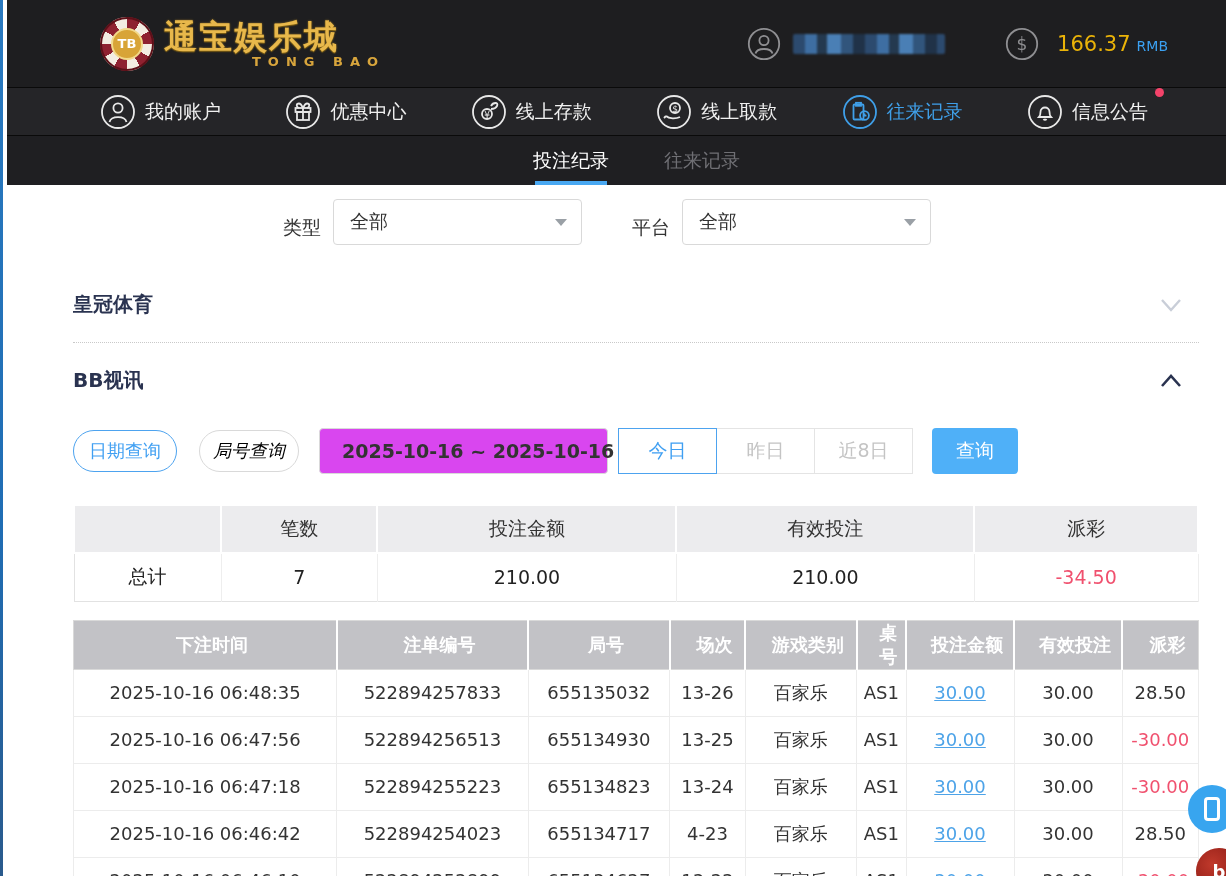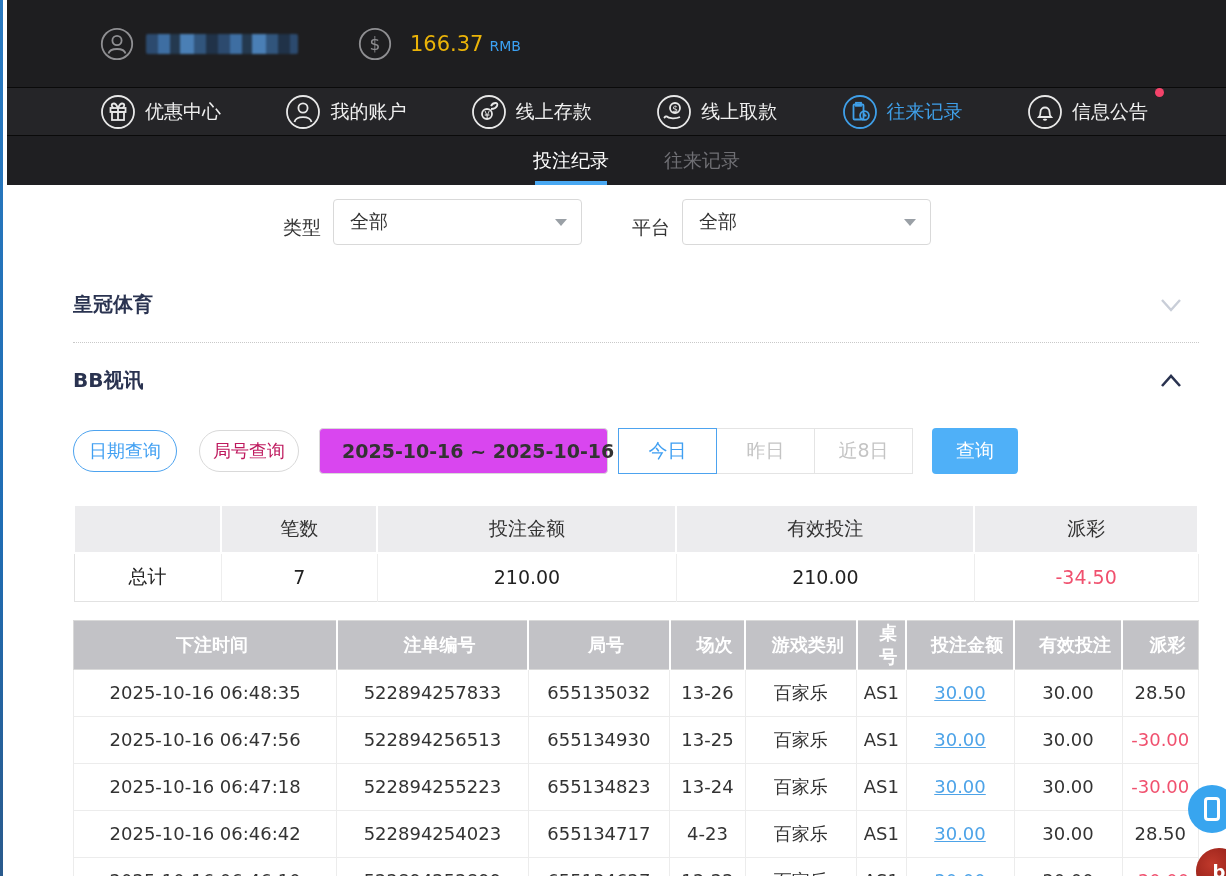--- a/index.html
+++ b/index.html
@@ -75,21 +75,21 @@
 
   .section-head { display:flex; align-items:center; justify-content:space-between;
     padding:22px 44px 22px 66px; cursor:pointer; }
   .section-title { font-size:20px; font-weight:bold; color:#2a3350; }
   .dotted-div { border-top:1px dotted #c9c9c9; margin:2px 27px 2px 66px; }
 
   .query-bar { display:flex; align-items:center; margin:12px 0 0 66px; height:46px; }
   .pill { height:42px; border-radius:21px; display:flex; align-items:center; justify-content:center;
     font-size:18px; cursor:pointer; background:#fff; }
   .pill-date { width:104px; border:1px solid #4da3ef; color:#3f9ff2; }
-  .pill-round { width:100px; border:1px solid #d9d9d9; color:#be185d; margin-left:22px; }
+  .pill-round { width:100px; border:1px solid #d9d9d9; color:#000000; margin-left:22px;font-style:italic; }
   .date-input { margin-left:20px; width:289px; height:46px; border:1px solid #d9d9d9; border-radius:4px;
     display:flex; align-items:center; padding:0 12px; gap:10px; cursor:pointer; background:#d946ef; }
   .date-text { font-size:19px; font-weight:bold; color:#333; white-space:nowrap; }
   .seg-group { display:flex; margin-left:10px; }
   .seg { width:99px; height:46px; display:flex; align-items:center; justify-content:center;
     font-size:19px; cursor:pointer; background:#fff; border:1px solid #e4e4e4; color:#c4c4c4; }
   .seg + .seg { margin-left:-1px; }
   .seg.active { border:1px solid #4da3ef; color:#3f9ff2; position:relative; z-index:2; }
   .btn-query { margin-left:19px; width:86px; height:46px; border:none; border-radius:4px;
     background:#4fb0f8; color:#fff; font-size:19px; cursor:pointer;
@@ -132,20 +132,29 @@
 </style>
 </head>
 <body>
 
 <div class="page">
   <div class="edge-strip"></div>
 
   <div class="main-col">
 
     <div class="top-header">
+      <div class="logo">
+        <div class="chip">
+          <div class="chip-inner">TB</div>
+        </div>
+        <div class="logo-text">
+          <span class="logo-title">通宝娱乐城</span>
+          <span class="logo-sub">TONG BAO</span>
+        </div>
+      </div>
       <div class="header-right">
         <div class="user-cluster">
           <svg class="round-icon" viewBox="0 0 34 34">
             <circle cx="17" cy="17" r="15.2" stroke="#8f8f92" stroke-width="1.8" fill="none"></circle>
             <circle cx="17" cy="13.5" r="4.6" stroke="#8f8f92" stroke-width="1.8" fill="none"></circle>
             <path d="M8.5 26.5 C10 20.5 24 20.5 25.5 26.5" stroke="#8f8f92" stroke-width="1.8" fill="none"></path>
           </svg>
           <div class="user-blur"></div>
         </div>
         <svg class="round-icon" viewBox="0 0 34 34">
@@ -156,33 +165,33 @@
           <span class="balance-amount">166.37</span>
           <span class="balance-cur">RMB</span>
         </div>
       </div>
     </div>
 
     <div class="main-nav">
       <div class="nav-item">
         <svg width="36" height="36" viewBox="0 0 36 36">
           <circle class="ico-stroke" cx="18" cy="18" r="16"></circle>
+          <circle class="ico-stroke" cx="18" cy="14" r="4.6"></circle>
+          <path class="ico-stroke" d="M9.5 28 C11 21.5 25 21.5 26.5 28"></path>
+        </svg>
+        <span>我的账户</span>
+      </div>
+      <div class="nav-item">
+        <svg width="36" height="36" viewBox="0 0 36 36">
+          <circle class="ico-stroke" cx="18" cy="18" r="16"></circle>
           <rect class="ico-stroke" x="10.5" y="14" width="15" height="4"></rect>
           <rect class="ico-stroke" x="12" y="18" width="12" height="8"></rect>
           <path class="ico-stroke" d="M18 14 v12 M14 14 c-3-1-3-4.5 0-4.5 2 0 3 2.5 4 4.5 1-2 2-4.5 4-4.5 3 0 3 3.5 0 4.5"></path>
         </svg>
         <span>优惠中心</span>
-      </div>
-      <div class="nav-item">
-        <svg width="36" height="36" viewBox="0 0 36 36">
-          <circle class="ico-stroke" cx="18" cy="18" r="16"></circle>
-          <circle class="ico-stroke" cx="18" cy="14" r="4.6"></circle>
-          <path class="ico-stroke" d="M9.5 28 C11 21.5 25 21.5 26.5 28"></path>
-        </svg>
-        <span>我的账户</span>
       </div>
       <div class="nav-item">
         <svg width="36" height="36" viewBox="0 0 36 36">
           <circle class="ico-stroke" cx="18" cy="18" r="16"></circle>
           <circle class="ico-stroke" cx="16" cy="20" r="5"></circle>
           <text x="16" y="23.5" text-anchor="middle" font-size="9" fill="#e8e8e8" font-family="DejaVu Sans,sans-serif">¥</text>
           <path class="ico-stroke" d="M20 12 c2-4 8-4 6 0 -1 2-4 3-6 3"></path>
         </svg>
         <span>线上存款</span>
       </div>

